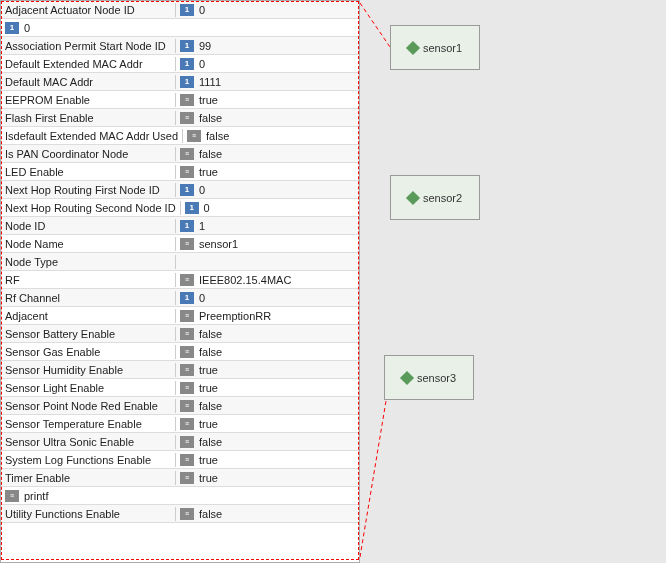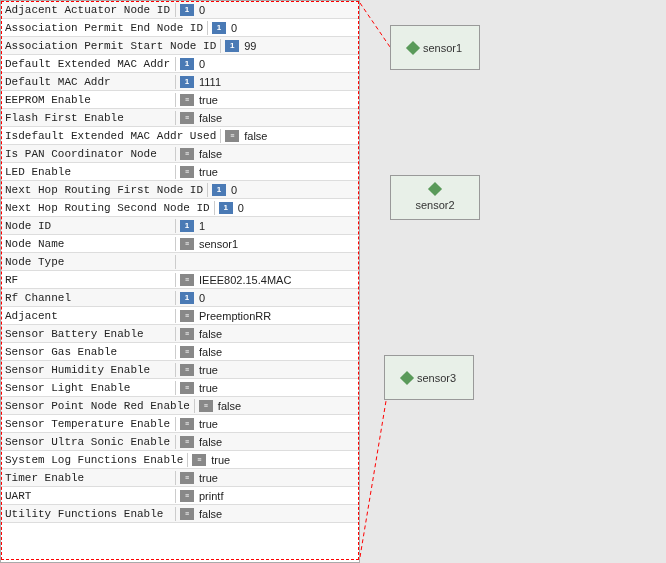--- a/index.html
+++ b/index.html
@@ -35,21 +35,20 @@
     .prop-row:nth-child(even) {
       background: #ffffff;
     }
     .prop-name {
       flex: 0 0 175px;
       padding: 1px 4px;
       color: #222;
       font-size: 11px;
       border-right: 1px solid #ccc;
       white-space: nowrap;
-      font-family: Liberation Mono, monospace;
     }
     .prop-value {
       flex: 1;
       padding: 1px 4px;
       color: #222;
       font-size: 11px;
       display: flex;
       align-items: center;
       gap: 3px;
     }
@@ -121,21 +120,20 @@
   <div class="properties-panel">
 
   <div class="prop-row">
         <div class="prop-name">Adjacent Actuator Node ID</div>
         <div class="prop-value">
           <span class="value-icon-num">1</span>
           <span>0</span>
         </div>
       </div>
       <div class="prop-row">
-        <div class="prop-name">Association Permit End Node ID</div>
         <div class="prop-value">
           <span class="value-icon-num">1</span>
           <span>0</span>
         </div>
       </div>
       <div class="prop-row">
         <div class="prop-name">Association Permit Start Node ID</div>
         <div class="prop-value">
           <span class="value-icon-num">1</span>
           <span>99</span>
@@ -299,21 +297,20 @@
         </div>
       </div>
       <div class="prop-row">
         <div class="prop-name">Timer Enable</div>
         <div class="prop-value">
           <span class="value-icon-str">≡</span>
           <span>true</span>
         </div>
       </div>
       <div class="prop-row">
-        <div class="prop-name">UART</div>
         <div class="prop-value">
           <span class="value-icon-str">≡</span>
           <span>printf</span>
         </div>
       </div>
       <div class="prop-row">
         <div class="prop-name">Utility Functions Enable</div>
         <div class="prop-value">
           <span class="value-icon-str">≡</span>
           <span>false</span>
@@ -323,21 +320,21 @@
   <div class="diagram-area">
 
   <svg class="connector-lines">
         <path d="M 0,3 L 30,47" stroke="red" stroke-dasharray="4,3" stroke-width="1" fill="none"></path>
         <path d="M 0,557 L 30,377" stroke="red" stroke-dasharray="4,3" stroke-width="1" fill="none"></path>
       </svg>
       <div class="sensor-node" style="top: 25px; left: 30px;">
         <div class="diamond-icon"></div>
         <span>sensor1</span>
       </div>
-      <div class="sensor-node" style="top: 175px; left: 30px; flex-direction: column;">
+      <div class="sensor-node" style="top: 175px; left: 30px;">
         <div class="diamond-icon"></div>
         <span>sensor2</span>
       </div>
       <div class="sensor-node" style="top: 355px; left: 24px;">
         <div class="diamond-icon"></div>
         <span>sensor3</span>
       </div>
     </div>
 <div style="position: absolute; top: 1px; left: 1px; width: 358px; height: 559px; border: 1px dashed red; pointer-events: none; z-index: 5;"></div>
   </div>

